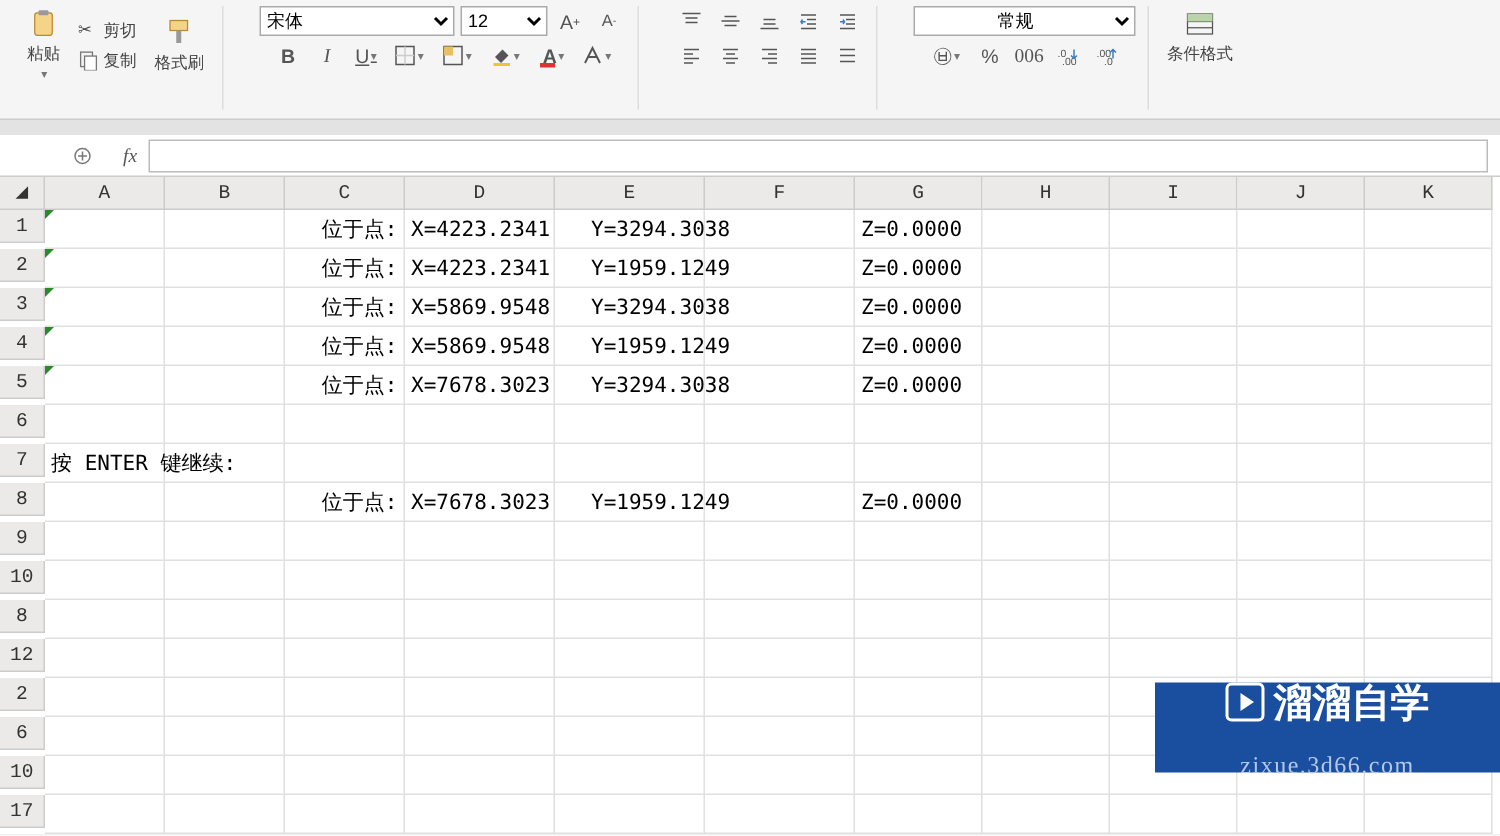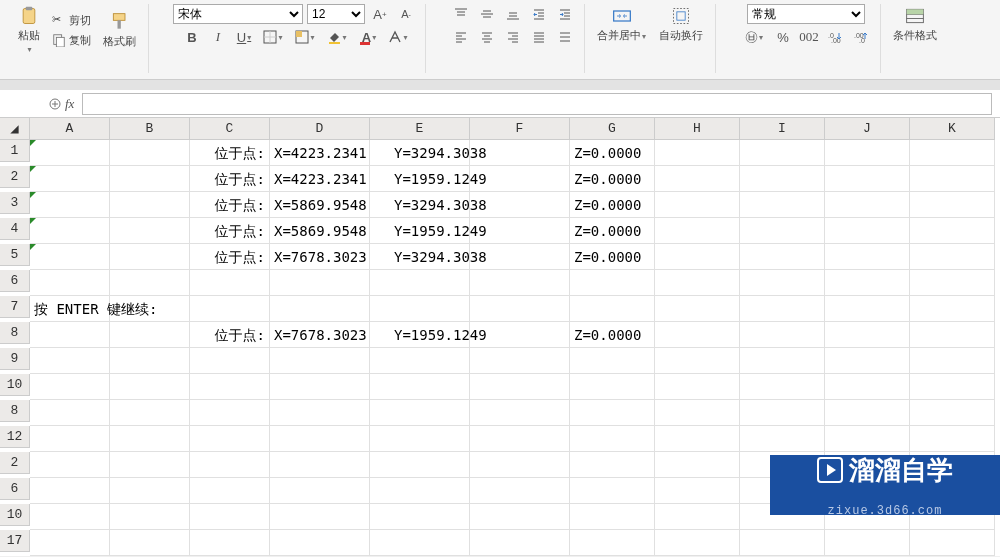--- a/index.html
+++ b/index.html
@@ -61,21 +61,21 @@
       width: 20px; height: 20px; display: inline-block;
     }
     .icon-small { width: 14px; height: 14px; display:inline-block;}
     select.font-select {
       width: 130px; height: 20px; font-size: 12px; background: #fff; border:1px solid #aaa;
     }
     select.size-select {
       width: 58px; height: 20px; font-size: 12px; background: #fff; border:1px solid #aaa;
     }
     select.number-select {
-      width: 118px; height: 20px; font-size: 12px; background: #fff; border:1px solid #aaa;
+      width: 148px; height: 20px; font-size: 12px; background: #fff; border:1px solid #aaa;text-align:center;
     }
     .mini-btn {
       width: 22px; height: 20px;
       display: inline-flex; align-items: center; justify-content: center;
       cursor: pointer;
       font-size: 13px;
       color: #555;
       border: 1px solid transparent;
     }
     .mini-btn svg { width: 14px; height: 14px; }
@@ -92,21 +92,21 @@
       width: 170px; height: 22px;
       border: 1px solid #bbb; background:#fff;
       margin-left: 6px;
       display: flex; align-items: center; justify-content: center;
       font-family: "Courier New", monospace;
       font-size: 13px;
     }
     .name-box-dd {
       width:16px; text-align:center; border-left:1px solid #bbb; cursor:pointer; color:#666; font-size:9px;
     }
-    .fx-icon { margin-left: 46px; display:flex; align-items:center; gap:1px; color:#555; }
+    .fx-icon { margin-left: 46px; display:flex; align-items:center; gap:18px; color:#555; }
     .fx-input { flex:1; height:22px; border:1px solid #bbb; margin-left:8px; margin-right:8px; background:#fff; padding:0 4px; }
     
     .gap { height: 10px; background:#e3e3e3;}
     
     .sheet {
       display: grid;
       grid-template-columns: 30px 80px 80px 80px 100px 100px 100px 85px 85px 85px 85px 85px;
       font-family: "SimSun", "宋体", monospace;
       font-size: 14px;
       background:#fff;
@@ -148,24 +148,24 @@
       right: 0;
       bottom: 42px;
       width: 230px;
       height: 60px;
       background: #1a4fa0;
       color: #fff;
       display: flex;
       flex-direction: column;
       align-items: center;
       justify-content: center;
-      font-family: Liberation Mono, monospace;
+      font-family: Liberation Serif, serif;
     }
     .watermark-top { display:flex; align-items:center; gap:6px; font-size:26px; font-weight:bold;}
-    .watermark-bot { font-size: 12px; letter-spacing:1px; margin-top:16px; color:#b7c8e5;}
+    .watermark-bot { font-size: 16px; letter-spacing:1px; margin-top:16px; color:#b7c8e5;}
     .play-frame { width:26px;height:26px;border:2px solid #fff; border-radius:4px; display:flex;align-items:center;justify-content:center;}
     .play-tri{width:0;height:0;border-left:9px solid #fff;border-top:6px solid transparent;border-bottom:6px solid transparent; margin-left:2px;}
     .caret { font-size:8px; color:#777; margin-left:1px;}
     .format-painter-row { display:flex; align-items:center; gap:5px;}
   </style>
 </head>
 <body>
 
 <div class="ribbon">
 
@@ -340,53 +340,31 @@
       <span class="mini-btn">
           <svg viewBox="0 0 14 14">
             <line x1="2" y1="3" x2="12" y2="3" stroke="#555"></line>
             <line x1="2" y1="7" x2="12" y2="7" stroke="#555"></line>
             <line x1="2" y1="11" x2="12" y2="11" stroke="#555"></line>
           </svg>
         </span>
     </div>
   </div>
 
-  <div class="ribbon-group">
-    <div class="format-painter-row">
-      <div class="big-btn">
-        <span class="icon-img">
-          <svg viewBox="0 0 24 24">
-              <rect x="2" y="6" width="20" height="12" fill="none" stroke="#3a7bc8" stroke-width="1.5"></rect>
-              <path d="M6 12 L10 12 M9 10 L10 12 L9 14 M18 12 L14 12 M15 10 L14 12 L15 14" stroke="#3a7bc8" fill="none"></path>
-            </svg>
-        </span>
-        <span><span>合并居中</span><span class="caret">▾</span></span>
-      </div>
-      <div class="big-btn">
-        <span class="icon-img">
-          <svg viewBox="0 0 24 24">
-              <rect x="3" y="3" width="18" height="18" fill="none" stroke="#555" stroke-dasharray="2 2"></rect>
-              <rect x="7" y="7" width="10" height="10" fill="none" stroke="#3a7bc8"></rect>
-            </svg>
-        </span>
-        <span>自动换行</span>
-      </div>
-    </div>
-  </div>
 
   <div class="ribbon-group">
     <div class="group-row">
       <select class="number-select">
         <option>常规</option>
       </select>
     </div>
     <div class="group-row">
       <span class="mini-btn wide">㉥<span class="caret">▾</span></span>
       <span class="mini-btn">%</span>
-      <span class="mini-btn" style="font-family:serif;">002</span>
+      <span class="mini-btn" style="font-family:serif;">006</span>
       <span class="mini-btn">
           <svg viewBox="0 0 14 14">
             <text x="0" y="8" font-size="7" fill="#555">.0</text>
             <text x="3" y="13" font-size="7" fill="#555">.00</text>
             <path d="M11 3 L11 9 M9 7 L11 9 L13 7" stroke="#3a7bc8" fill="none"></path>
           </svg>
         </span>
       <span class="mini-btn">
           <svg viewBox="0 0 14 14">
             <text x="0" y="8" font-size="7" fill="#555">.00</text>

